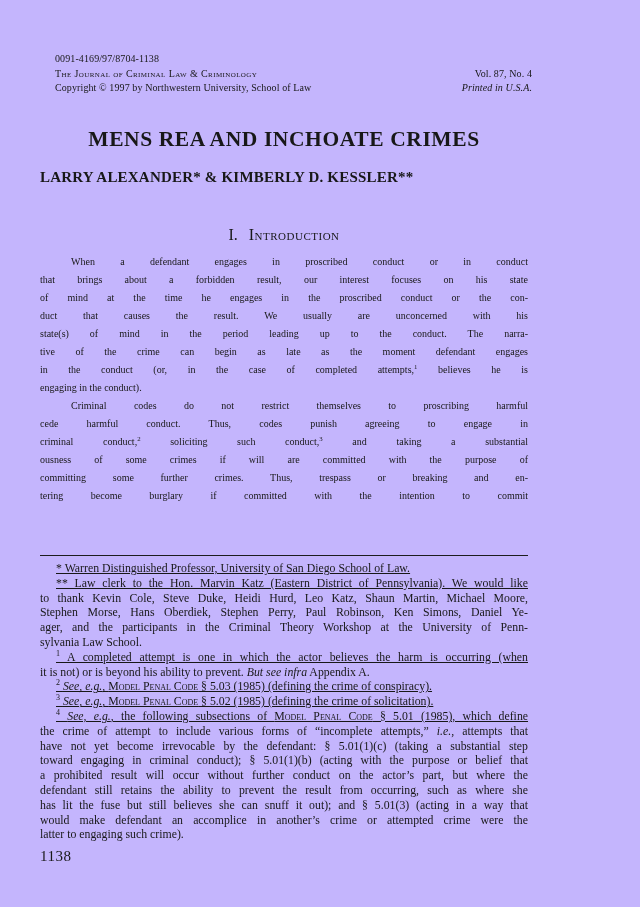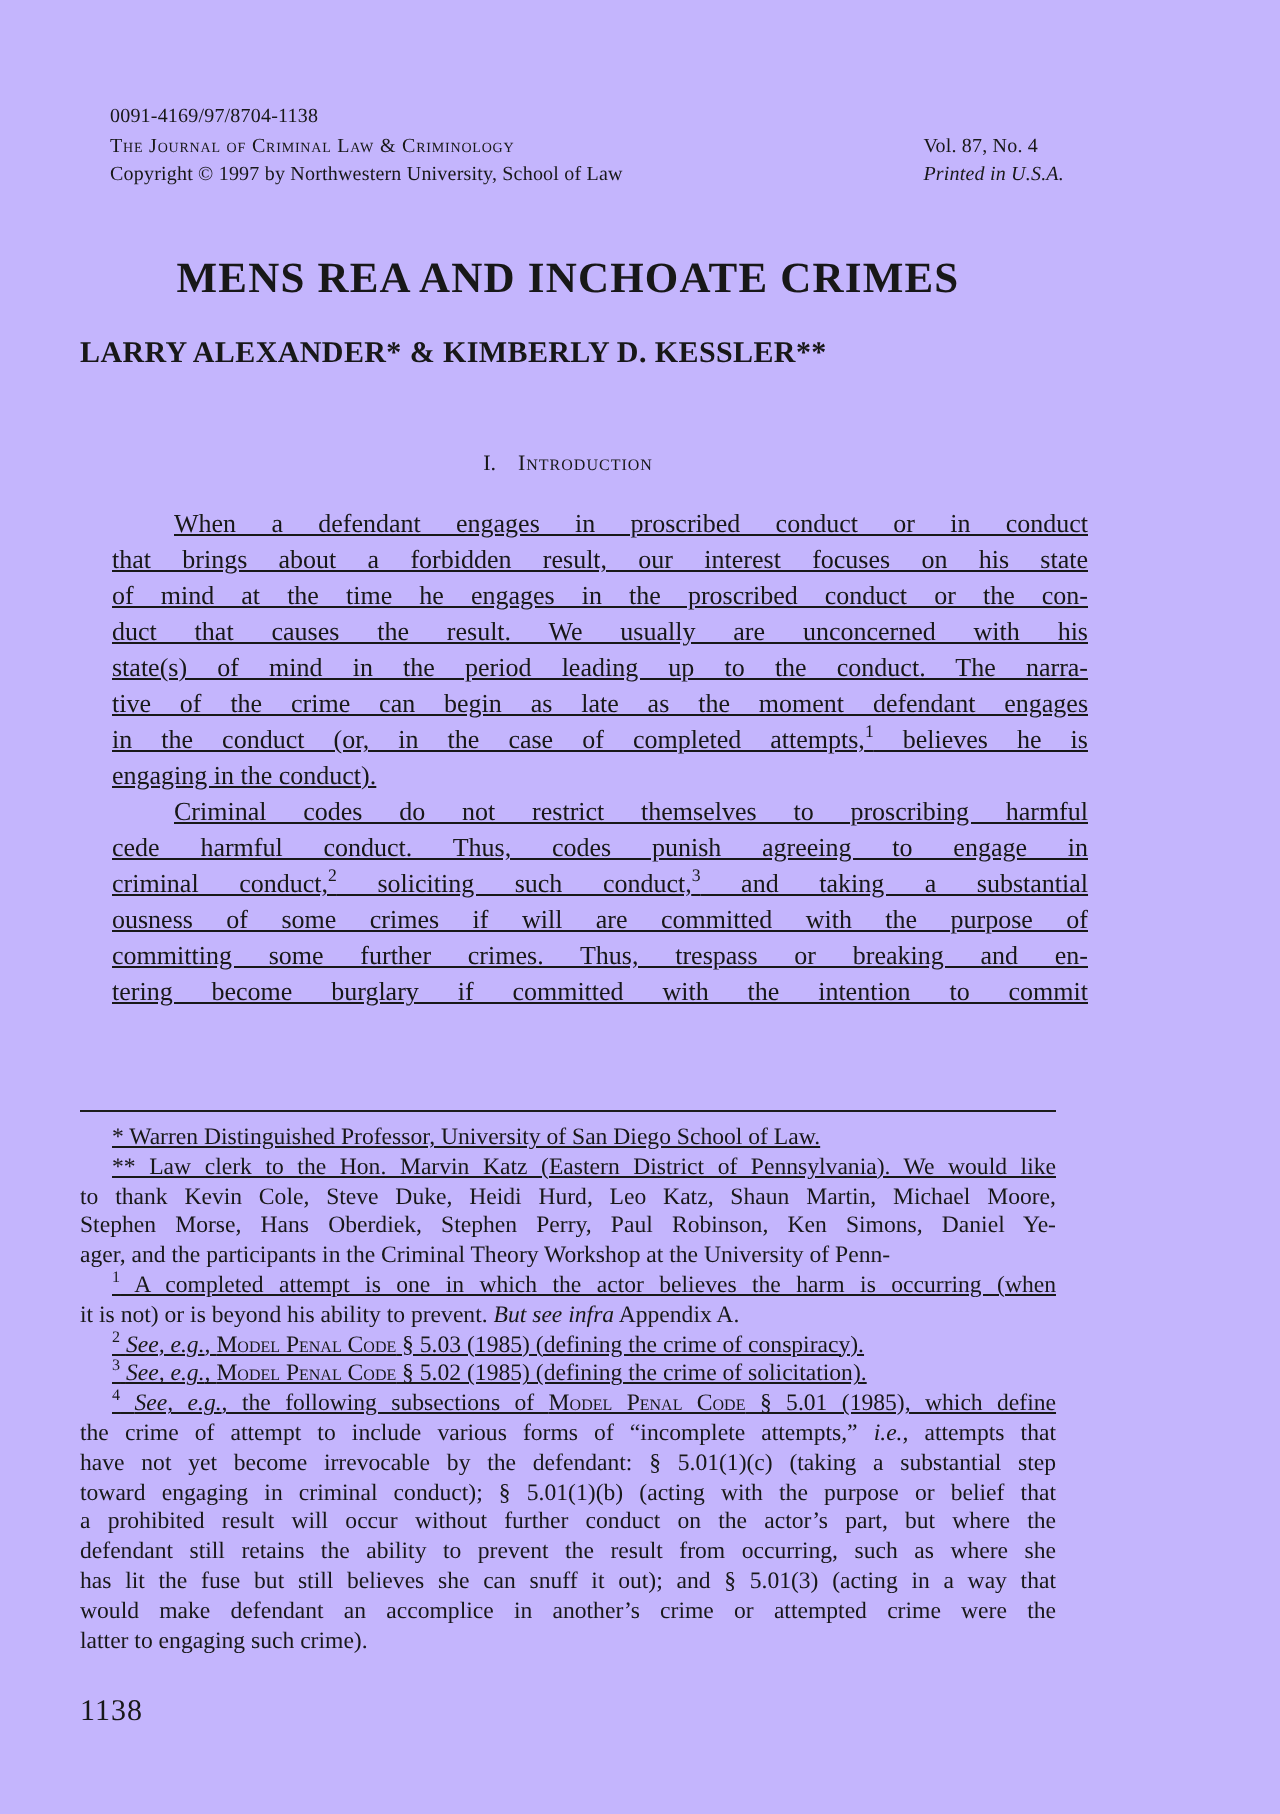--- a/index.html
+++ b/index.html
@@ -32,21 +32,21 @@
     top: 52px;
     left: 15px;
     right: -4px;
     display: flex;
     justify-content: space-between;
     font-size: 10px;
     line-height: 14.6px;
     letter-spacing: 0.1px;
   }
   .jh-right {
-    text-align: left;
+    text-align: right;
     margin-top: 14.6px;
   }
   .jh-journal { letter-spacing: 0.4px; }
 
   
   .title {
     position: absolute;
     top: 127px;
     left: 0; right: 0;
     margin: 0;
@@ -61,36 +61,35 @@
     left: 0; right: 0;
     font-size: 15px;
     font-weight: bold;
     letter-spacing: 0.2px;
   }
   .sec-heading {
     position: absolute;
     top: 226px;
     left: 0; right: 0;
     text-align: center;
-    font-size: 11px;
+    font-size: 16px;
   }
   .sec-title {
     margin-left: 11px;
     letter-spacing: 0.5px;
   }
 
   
   .body-text {
     position: absolute;
     top: 253px;
-    left: 16px;
-    width: 488px;
-    font-size: 13px;
+    left: 0;
+    width: 488px;
+    font-size: 10px;
     line-height: 18px;
-    text-decoration: underline;
   }
   .para .line {
     text-align: justify;
     text-align-last: justify;
   }
   .para .line:first-child { text-indent: 31px; }
   .para .line:last-child { text-align-last: left; }
   .para.cont .line:last-child { text-align-last: justify; }
 
   sup {
@@ -182,20 +181,21 @@
 
     <div class="footnotes">
       <div class="fn-para">
           <div class="line">* Warren Distinguished Professor, University of San Diego School of Law.</div>
         </div>
       <div class="fn-para">
           <div class="line">** Law clerk to the Hon. Marvin Katz (Eastern District of Pennsylvania).  We would like</div>
           <div class="line">to thank Kevin Cole, Steve Duke, Heidi Hurd, Leo Katz, Shaun Martin, Michael Moore,</div>
           <div class="line">Stephen Morse, Hans Oberdiek, Stephen Perry, Paul Robinson, Ken Simons, Daniel Ye-</div>
           <div class="line">ager, and the participants in the Criminal Theory Workshop at the University of Penn-</div>
+          <div class="line">sylvania Law School.</div>
         </div>
       <div class="fn-para">
           <div class="line"><sup>1</sup> A completed attempt is one in which the actor believes the harm is occurring (when</div>
           <div class="line">it is not) or is beyond his ability to prevent.  <i>But see infra</i> Appendix A.</div>
         </div>
       <div class="fn-para">
           <div class="line"><sup>2</sup> <i>See, e.g.</i>, <span class="sc">Model Penal Code</span> § 5.03 (1985) (defining the crime of conspiracy).</div>
         </div>
       <div class="fn-para">
           <div class="line"><sup>3</sup> <i>See, e.g.</i>, <span class="sc">Model Penal Code</span> § 5.02 (1985) (defining the crime of solicitation).</div>

